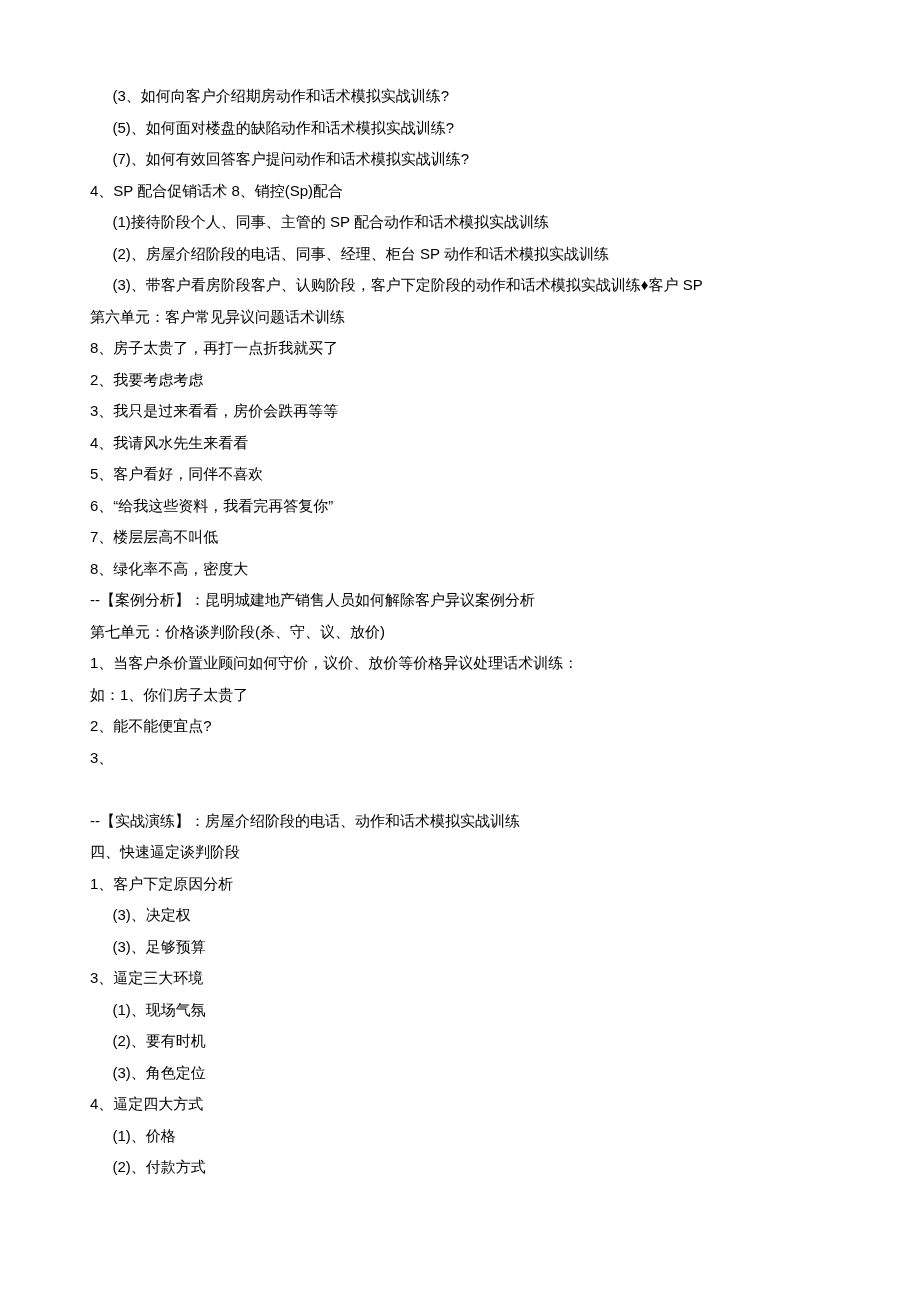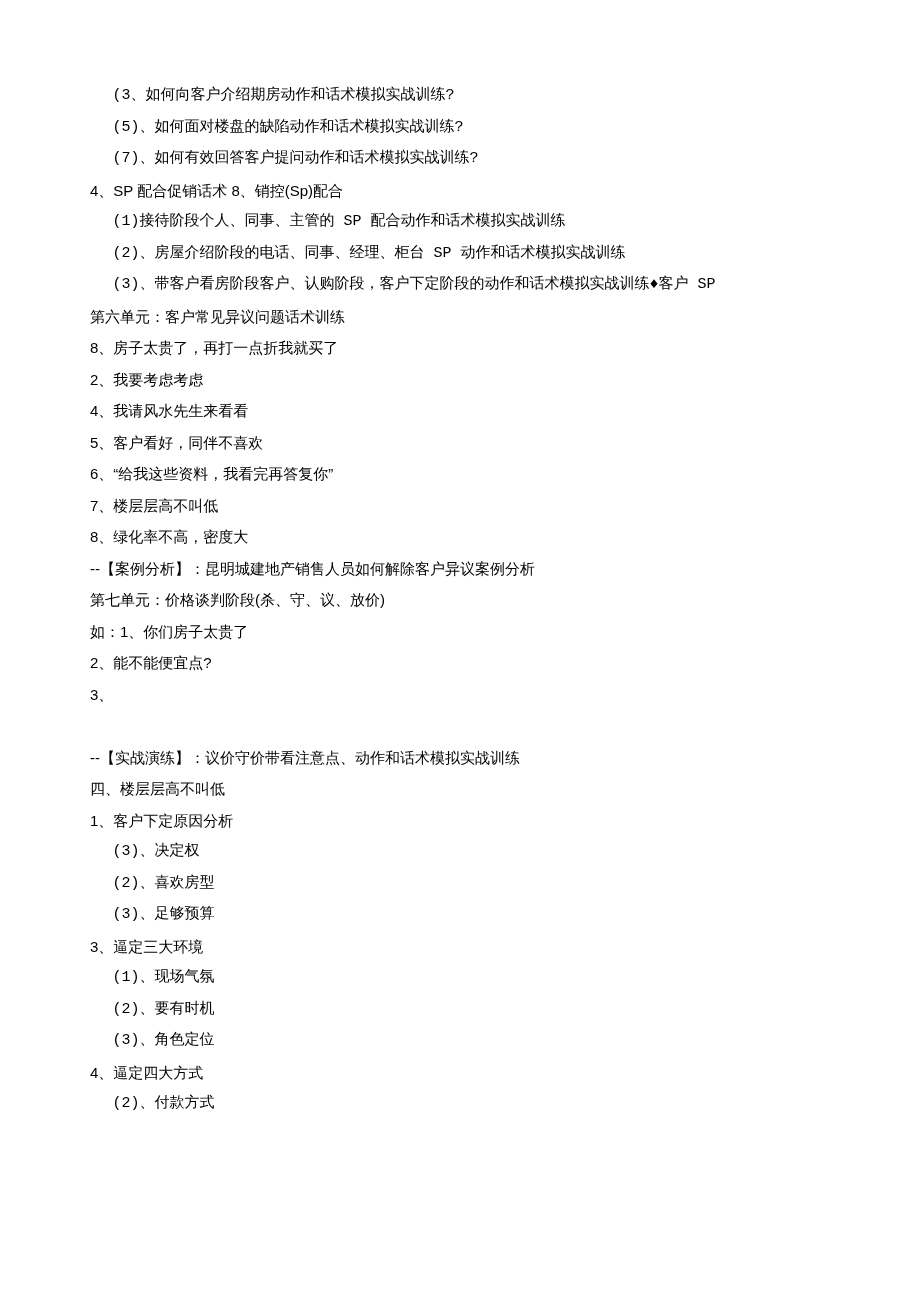--- a/index.html
+++ b/index.html
@@ -8,21 +8,20 @@
       line-height: 2.1;
       color: #000;
       background: #fff;
       margin: 0;
       padding: 80px 90px 60px 90px;
       width: 920px;
       box-sizing: border-box;
     }
     .indent-1 {
       padding-left: 1.5em;
-      font-family: Liberation Mono, monospace;
     }
     .section-title {
       margin-top: 1.6em;
       margin-bottom: 1.6em;
     }
     .para {
       margin: 0;
     }
   </style>
 </head>
@@ -32,36 +31,38 @@
     <p class="para indent-1">(3、如何向客户介绍期房动作和话术模拟实战训练?</p>
     <p class="para indent-1">(5)、如何面对楼盘的缺陷动作和话术模拟实战训练?</p>
     <p class="para indent-1">(7)、如何有效回答客户提问动作和话术模拟实战训练?</p>
     <p class="para">4、SP 配合促销话术 8、销控(Sp)配合</p>
     <p class="para indent-1">(1)接待阶段个人、同事、主管的 SP 配合动作和话术模拟实战训练</p>
     <p class="para indent-1">(2)、房屋介绍阶段的电话、同事、经理、柜台 SP 动作和话术模拟实战训练</p>
     <p class="para indent-1">(3)、带客户看房阶段客户、认购阶段，客户下定阶段的动作和话术模拟实战训练♦客户 SP</p>
     <p class="para section-title">第六单元：客户常见异议问题话术训练</p>
     <p class="para">8、房子太贵了，再打一点折我就买了</p>
     <p class="para">2、我要考虑考虑</p>
+    <p class="para">3、我只是过来看看，房价会跌再等等</p>
     <p class="para">4、我请风水先生来看看</p>
     <p class="para">5、客户看好，同伴不喜欢</p>
     <p class="para">6、“给我这些资料，我看完再答复你”</p>
     <p class="para">7、楼层层高不叫低</p>
     <p class="para">8、绿化率不高，密度大</p>
     <p class="para">--【案例分析】：昆明城建地产销售人员如何解除客户异议案例分析</p>
     <p class="para">第七单元：价格谈判阶段(杀、守、议、放价)</p>
+    <p class="para">1、当客户杀价置业顾问如何守价，议价、放价等价格异议处理话术训练：</p>
     <p class="para">如：1、你们房子太贵了</p>
     <p class="para">2、能不能便宜点?</p>
     <p class="para">3、</p>
     <p class="para">&nbsp;</p>
-    <p class="para">--【实战演练】：议价守价带看注意点、动作和话术模拟实战训练</p>
-    <p class="para">四、楼层层高不叫低</p>
+    <p class="para">--【实战演练】：房屋介绍阶段的电话、动作和话术模拟实战训练</p>
+    <p class="para">四、快速逼定谈判阶段</p>
     <p class="para">1、客户下定原因分析</p>
     <p class="para indent-1">(3)、决定权</p>
-    <p class="para indent-1">(2)、喜欢房型</p>
     <p class="para indent-1">(3)、足够预算</p>
     <p class="para">3、逼定三大环境</p>
     <p class="para indent-1">(1)、现场气氛</p>
     <p class="para indent-1">(2)、要有时机</p>
     <p class="para indent-1">(3)、角色定位</p>
     <p class="para">4、逼定四大方式</p>
+    <p class="para indent-1">(1)、价格</p>
     <p class="para indent-1">(2)、付款方式</p>
   </div>
 
 </body></html>

